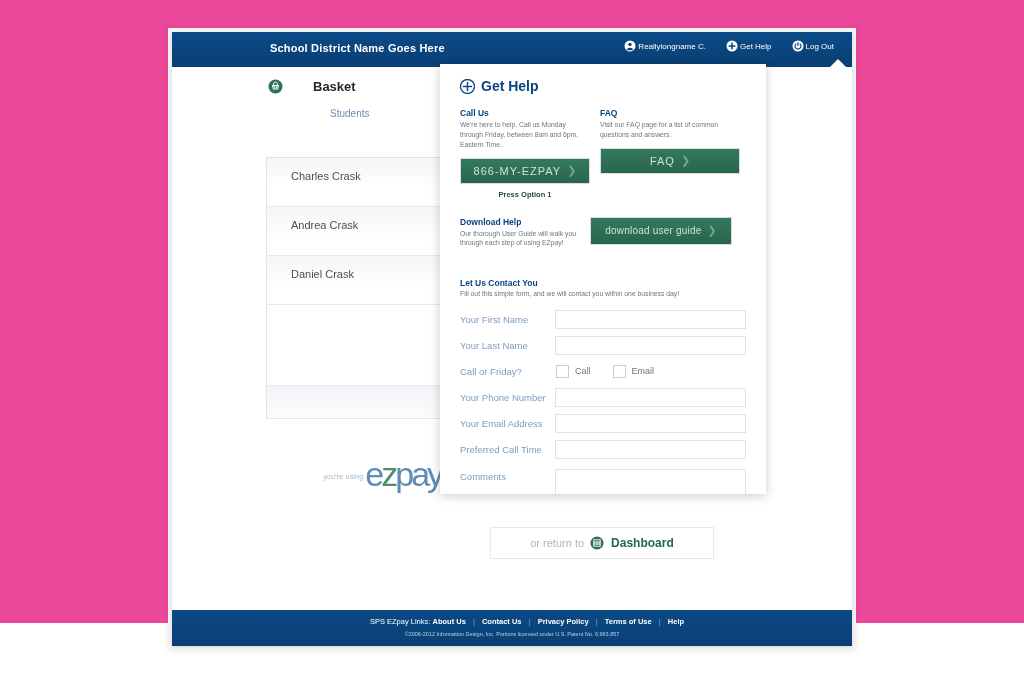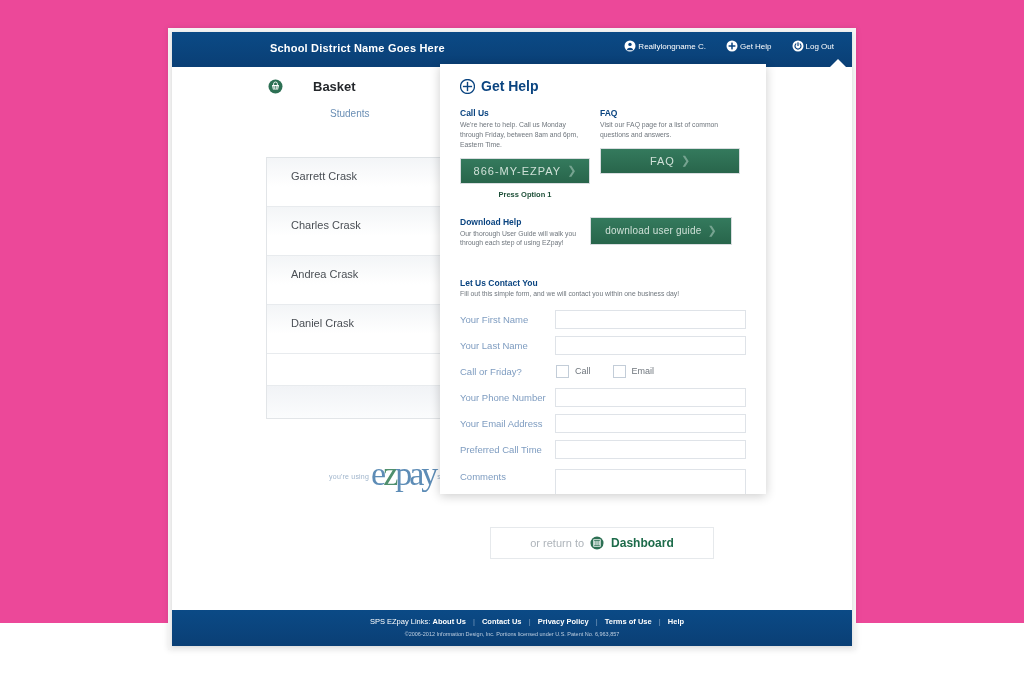--- a/index.html
+++ b/index.html
@@ -195,21 +195,21 @@
     font-size: 7px;
     letter-spacing: 0.2px;
   }
   .ez-pre { margin-right: 2px; }
   .ez-post { margin-left: 2px; }
   .ez-logo {
     font-size: 34px;
     letter-spacing: -3px;
     line-height: 1;
     color: #5f8fb8;
-    font-family: Liberation Serif, serif;
+    font-family: Liberation Sans, sans-serif;
     position: relative;
     top: -2px;
   }
   .ez-logo .ez-e { color: #5d8cb6; }
   .ez-logo .ez-z { color: #4f8f6e; }
   .ez-logo .ez-p { color: #5d8cb6; }
   .ez-sub {
     position: absolute;
     left: 114px;
     top: 27px;
@@ -479,23 +479,20 @@
             <rect x="8.7" y="7" width="0.7" height="2.8" fill="#2d7054"></rect>
           </svg>
         </span>
         <span class="basket-title">Basket</span>
       </div>
 
       <div class="students-label">Students</div>
 
       <div class="basket-table">
         <div class="basket-row">
-          <span class="name">Garrett Crask</span>
-        </div>
-        <div class="basket-row">
           <span class="name">Charles Crask</span>
         </div>
         <div class="basket-row">
           <span class="name">Andrea Crask</span>
         </div>
         <div class="basket-row">
           <span class="name">Daniel Crask</span>
         </div>
         <div class="basket-row empty"></div>
         <div class="basket-foot"></div>

